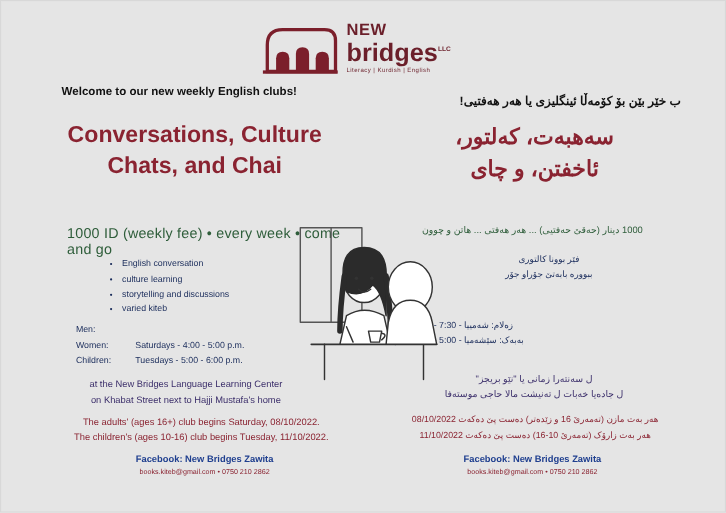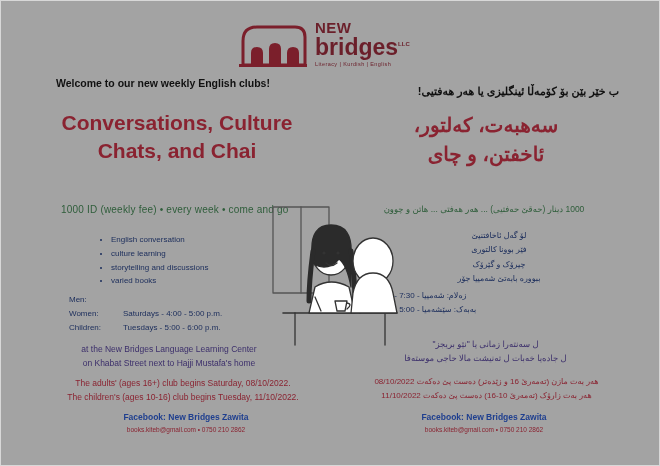--- a/index.html
+++ b/index.html
@@ -14,21 +14,21 @@
     color: #111111;
     overflow: hidden;
     position: relative;
   }
   .page {
     position: relative;
     width: 660px;
     height: 466px;
     box-sizing: border-box;
     border: 1px solid #d8d8d8;
-    background: #a3a3a3;
+    background: #e5e5e5;
   }
 
   
   .logo-block {
     position: absolute;
     left: 236px;
     top: 12px;
     width: 200px;
     height: 62px;
     display: flex;
@@ -89,21 +89,21 @@
     color: #8a2331;
     font-size: 21px;
     font-weight: bold;
     line-height: 1.35;
   }
   .fee-en {
     position: absolute;
     left: 60px;
     top: 203px;
     width: 260px;
-    font-size: 10px;
+    font-size: 13px;
     color: #2e5d3a;
     letter-spacing: .2px;
   }
   .bullets-en {
     position: absolute;
     left: 96px;
     top: 232px;
     width: 220px;
     margin: 0;
     padding: 0 0 0 14px;
@@ -297,21 +297,21 @@
     <div>Conversations, Culture</div>
     <div>Chats, and Chai</div>
   </div>
 
   <div class="fee-en">1000 ID (weekly fee) • every week • come and go</div>
 
   <ul class="bullets-en">
     <li>English conversation</li>
     <li>culture learning</li>
     <li>storytelling and discussions</li>
-    <li>varied books</li>
+    <li>varied kiteb</li>
   </ul>
 
   <div class="times-en">
     <div class="row">
       <span class="lbl">Men:</span>
     </div>
     <div class="row">
       <span class="lbl">Women:</span>
       <span class="val">Saturdays - 4:00 - 5:00 p.m.</span>
     </div>
@@ -337,24 +337,22 @@
   <div class="welcome-ku">ب خێر بێن بۆ کۆمەڵا ئینگلیزی یا هەر هەفتیی!</div>
 
   <div class="title-ku">
     <div>سەهبەت، کەلتور،</div>
     <div>ئاخفتن، و چای</div>
   </div>
 
   <div class="fee-ku">1000 دینار (حەقێ حەفتیی) ... هەر هەفتی ... هاتن و چوون</div>
 
   <div class="bullets-ku">
-    <div>لۆ گەل ئاخافتنیێ</div>
     <div>فێر بوونا کالتوری</div>
-    <div>چیرۆک و گێرۆک</div>
-    <div>ببوورە بابەتێ شەمییا جۆر</div>
+    <div>ببوورە بابەتێ جۆراو جۆر</div>
   </div>
 
   <div class="times-ku">
     <div>
       <span>زەلام:</span>
       <span>شەمییا - 7:30 - 8:30 ئێڤاری</span>
     </div>
     <div>
       <span>بەبەک:</span>
       <span>سێشەمیا - 5:00 - 6:00 ئێڤاری</span>

